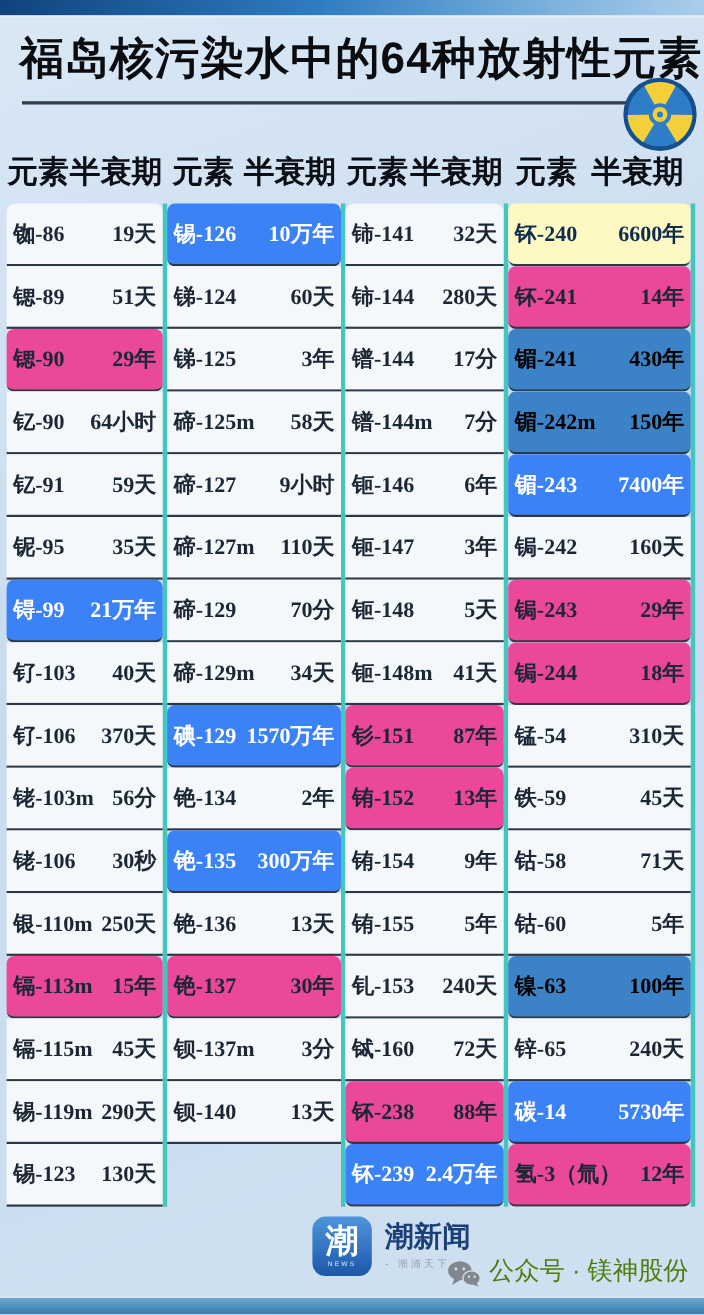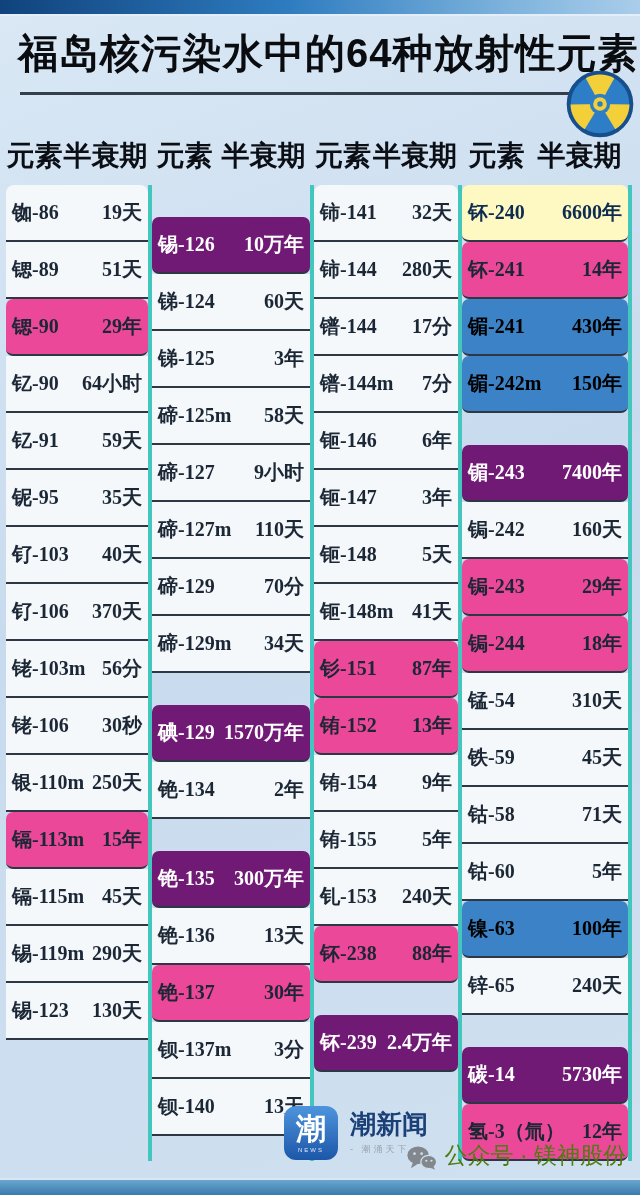--- a/index.html
+++ b/index.html
@@ -71,21 +71,21 @@
     padding: 0 6px;
     border-bottom: 2px solid #2e3744;
     background: #f4f8fb;
     font-weight: 700;
     font-size: 20px;
     color: #1c2736;
     white-space: nowrap;
   }
   .row:first-child { border-top-left-radius: 8px; border-top-right-radius: 8px; }
   .row.light { background: #ec4899; border-radius: 7px; }
-  .row.dark  { background: #701a75; color: #ffffff; border-radius: 7px; margin-top: 32px; }
+  .row.dark  { background: #3b82f6; color: #ffffff; border-radius: 7px; }
   .row.mid   { background: #3c82c6; color: #000000; border-radius: 7px; }
   .row.mid2  { background: #fef9c3; color: #0e2b50; border-radius: 7px; }
   .footer-brand {
     position: absolute;
     top: 1106px; left: 284px;
     display: flex;
     align-items: center;
   }
   .brand-logo {
     width: 54px; height: 54px;
@@ -180,20 +180,24 @@
         <span>64小时</span>
       </div>
       <div class="row">
         <span>钇-91</span>
         <span>59天</span>
       </div>
       <div class="row">
         <span>铌-95</span>
         <span>35天</span>
       </div>
+      <div class="row dark">
+        <span>锝-99</span>
+        <span>21万年</span>
+      </div>
       <div class="row">
         <span>钌-103</span>
         <span>40天</span>
       </div>
       <div class="row">
         <span>钌-106</span>
         <span>370天</span>
       </div>
       <div class="row">
         <span>铑-103m</span>
@@ -333,20 +337,24 @@
         <span>铕-154</span>
         <span>9年</span>
       </div>
       <div class="row">
         <span>铕-155</span>
         <span>5年</span>
       </div>
       <div class="row">
         <span>钆-153</span>
         <span>240天</span>
+      </div>
+      <div class="row">
+        <span>铽-160</span>
+        <span>72天</span>
       </div>
       <div class="row light">
         <span>钚-238</span>
         <span>88年</span>
       </div>
       <div class="row dark">
         <span>钚-239</span>
         <span>2.4万年</span>
       </div>
     </div>

